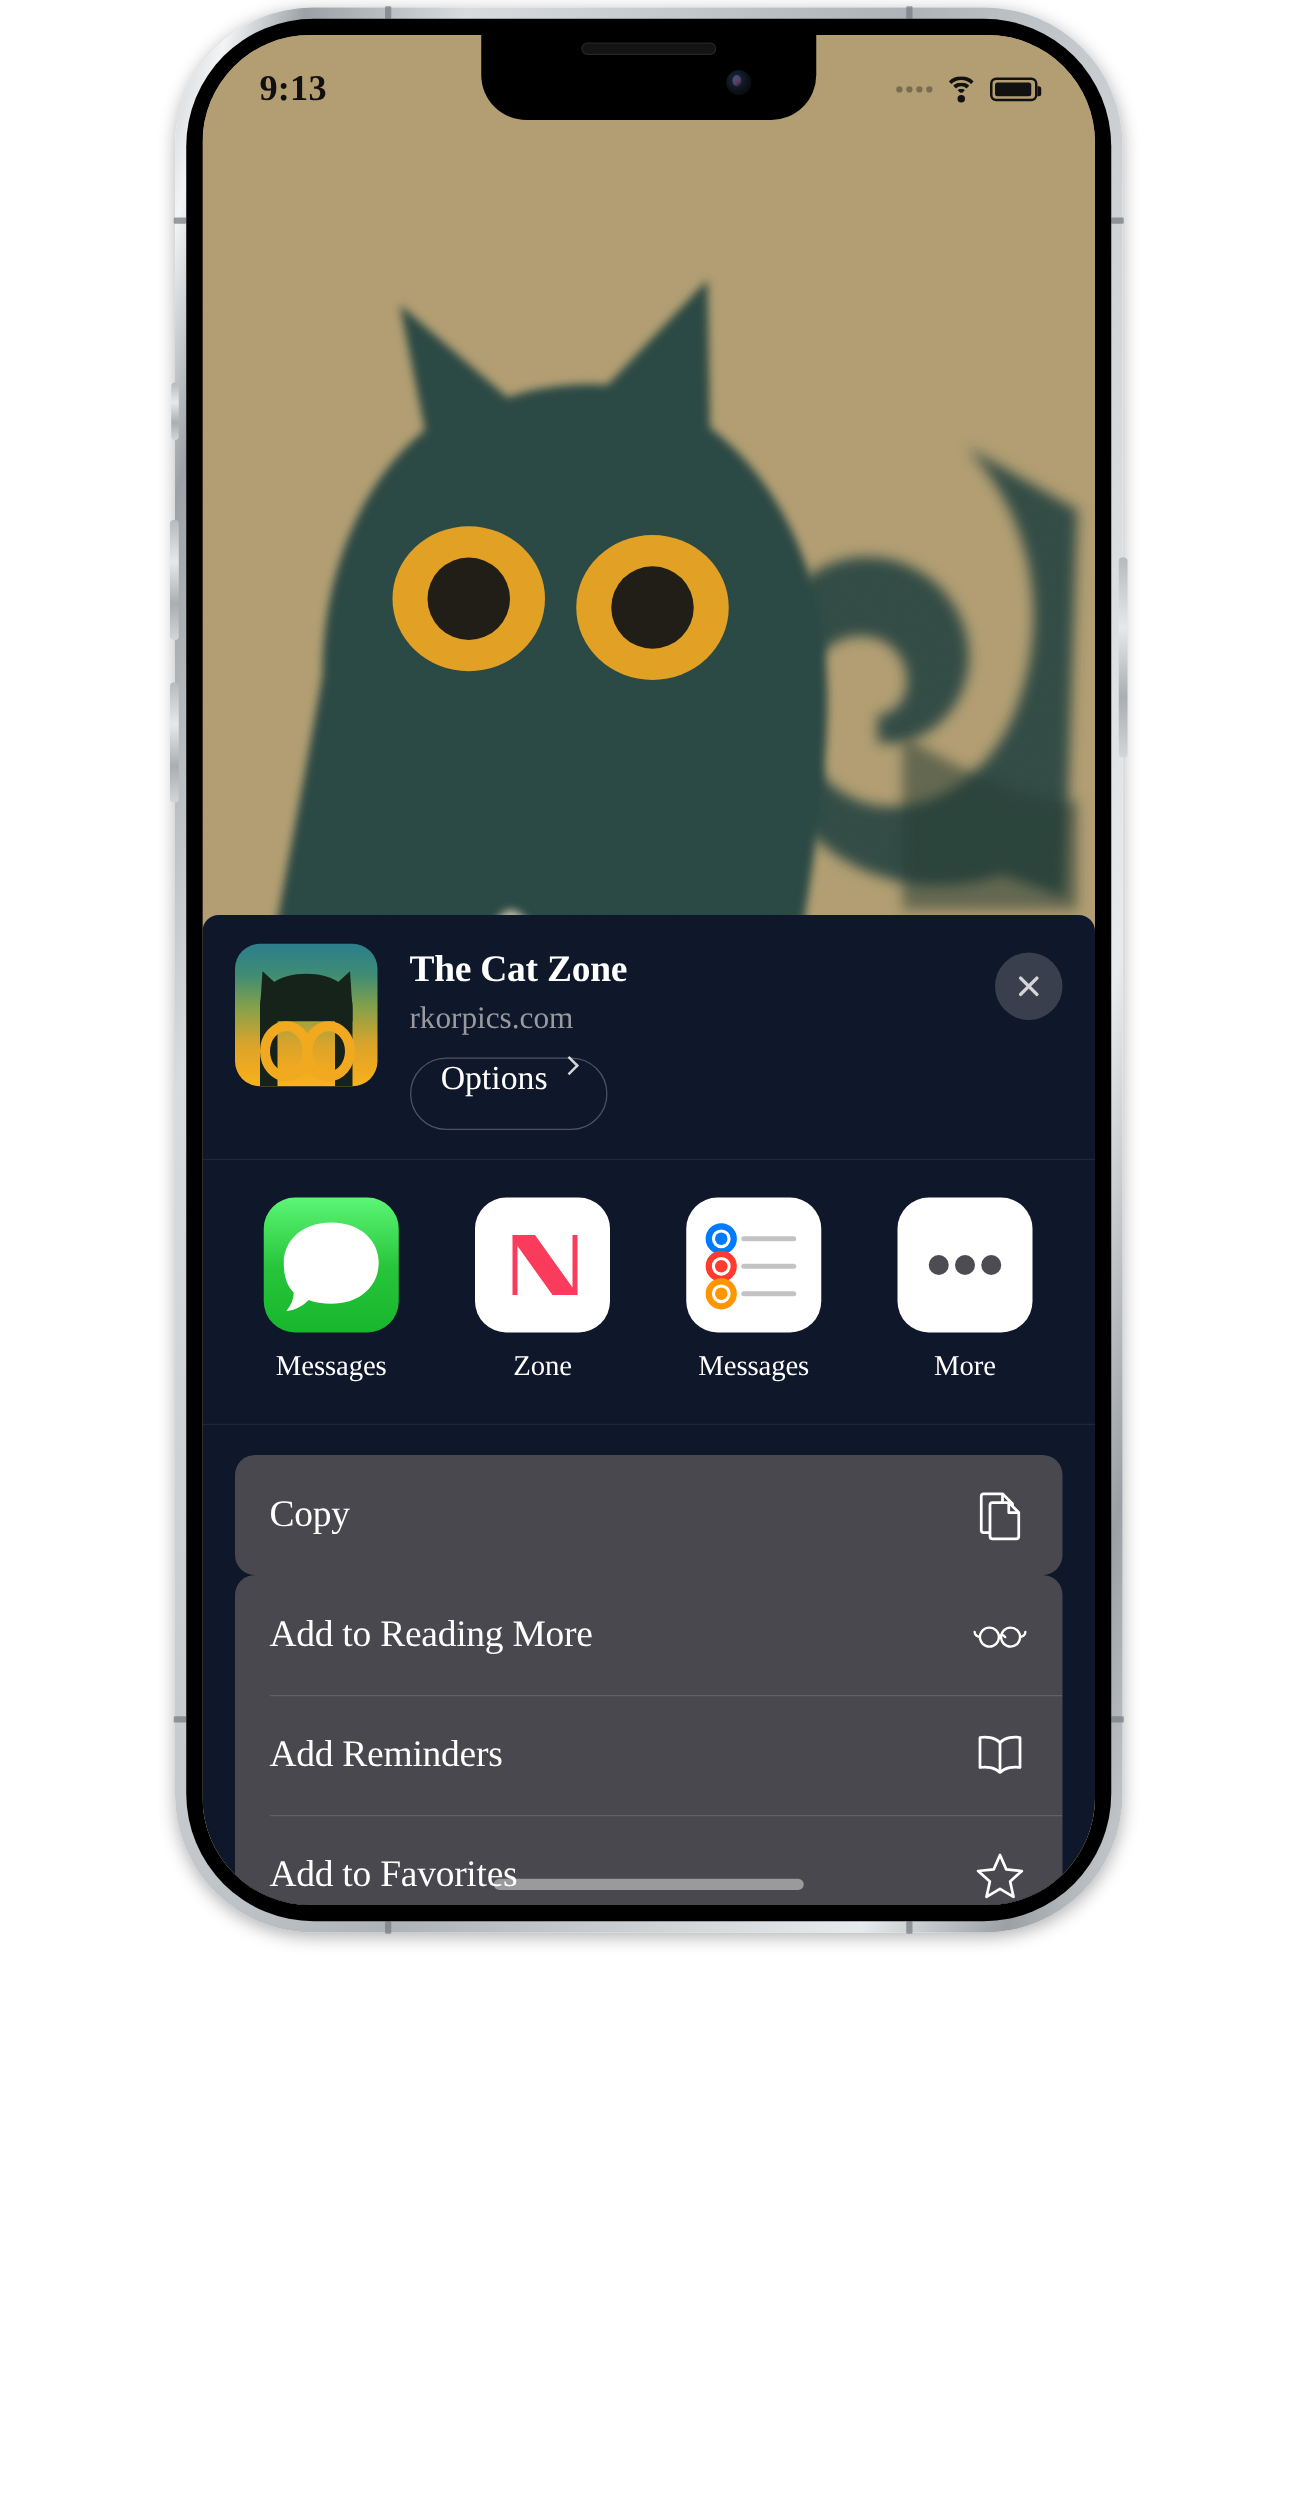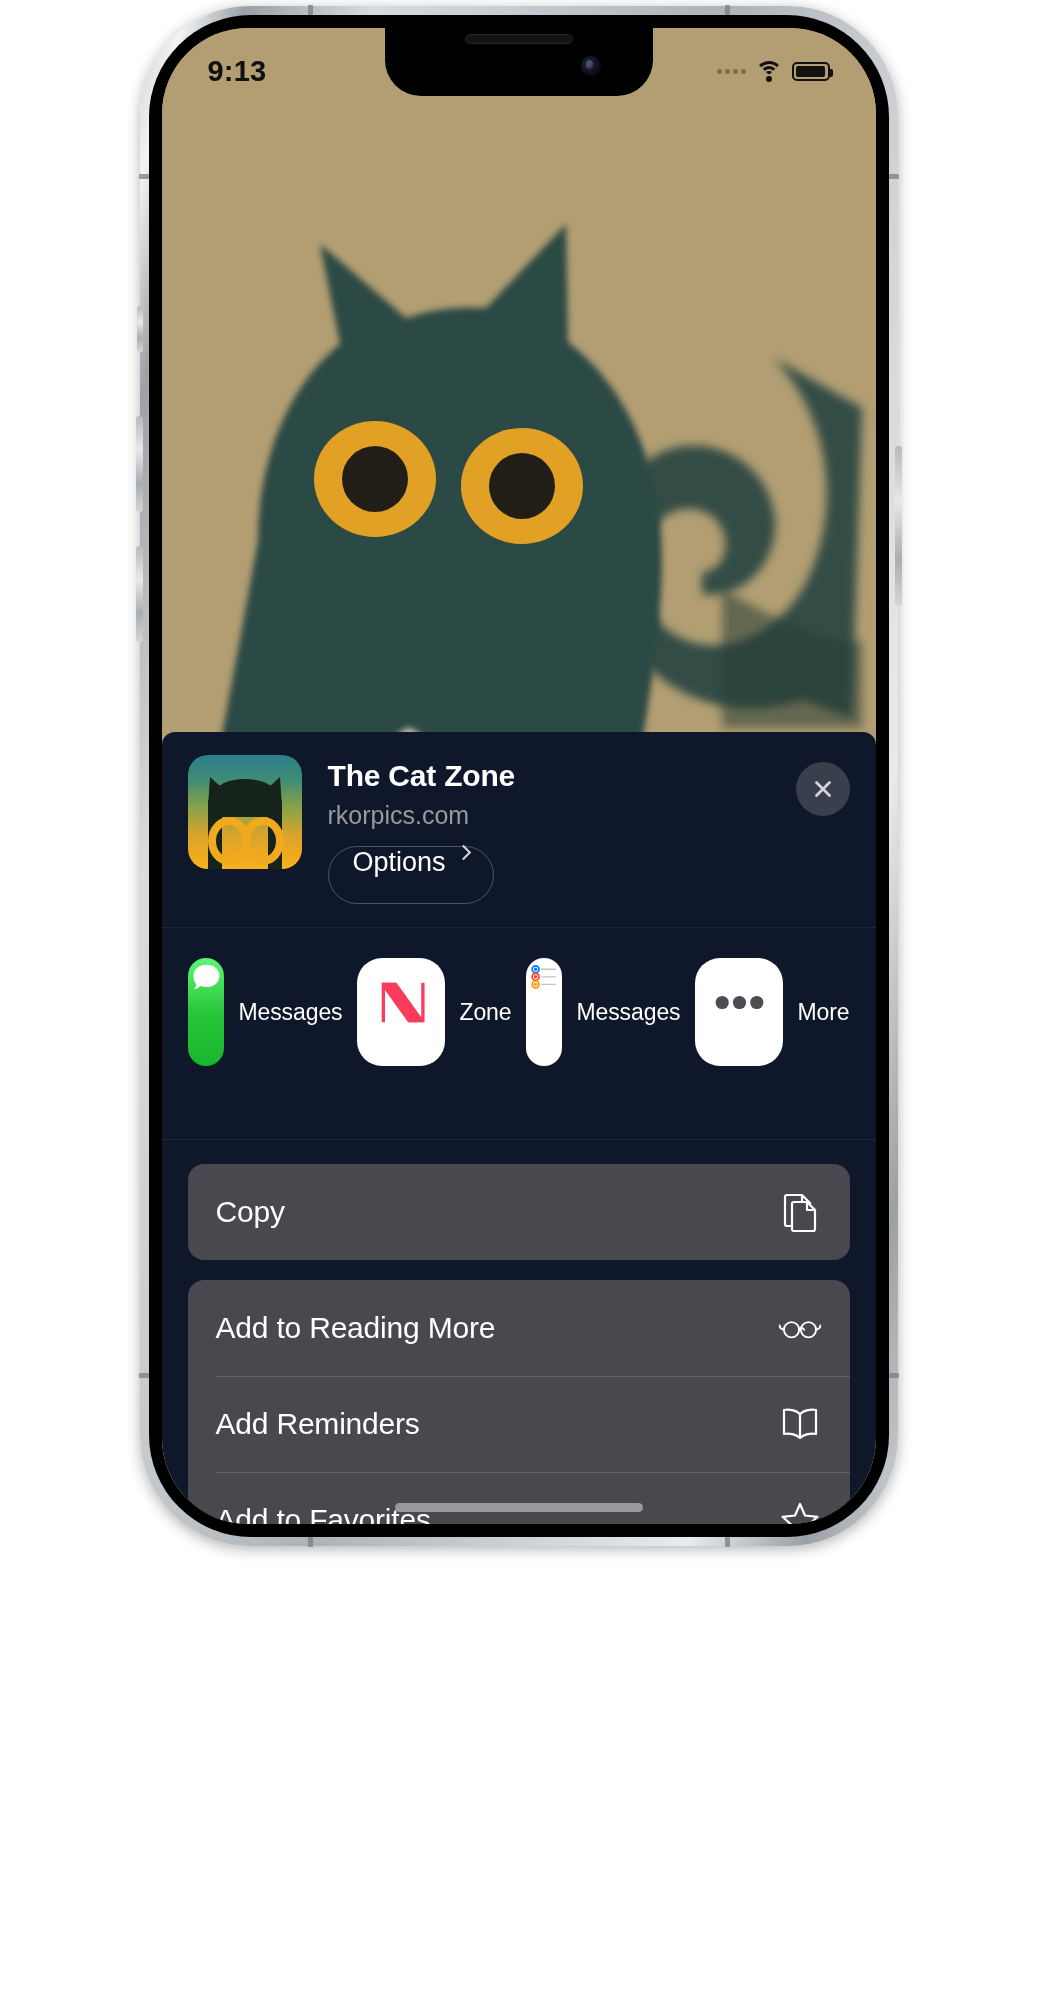--- a/index.html
+++ b/index.html
@@ -8,21 +8,21 @@
     background: #ffffff;
     font-family: "Liberation Sans", sans-serif;
     overflow: hidden;
   }
 
   
   .page {
     position: relative;
     width: 1037px; height: 1552px;
     background: #ffffff;
-    display: flex; align-items: center; justify-content: center;
+    display: flex; align-items: center; justify-content: center; font-family: Liberation Serif, serif;
   }
 
   
   .phone {
     position: relative;
     width: 758px; height: 1540px;
     border-radius: 110px;
     background:
       linear-gradient(105deg,
         #c8ccd0 0%, #f2f4f5 4%, #9ba1a6 9%,
@@ -233,41 +233,40 @@
   .app-row {
     display: flex; align-items: flex-start;
     padding: 30px 26px 0 26px;
     gap: 0;
     justify-content: space-between;
     border-bottom: 1px solid rgba(255,255,255,0.07);
     height: 212px;
   }
   .app-cell {
     width: 155px;
-    display: flex; flex-direction: row; align-items: center; gap: 14px;
+    display: flex; flex-direction: column; align-items: center; gap: 14px;
   }
   .app-tile {
     width: 108px; height: 108px; border-radius: 25px;
     position: relative; overflow: hidden;
   }
   .app-label {
     font-size: 23px; color: #ffffff; letter-spacing: -.1px;
     white-space: nowrap;
   }
 
   .tile-messages { background: linear-gradient(180deg,#5bf675 0%,#27c53a 52%,#18b62c 100%); }
   .tile-white    { background: #ffffff; }
 
   
   .actions { padding: 24px 26px 0 26px; }
   .card {
     background: #48484e;
     border-radius: 16px;
     overflow: hidden;
-    margin-bottom: 20px;
   }
   .action-row {
     height: 96px;
     display: flex; align-items: center; justify-content: space-between;
     padding: 0 28px;
     position: relative;
   }
   .action-row + .action-row::before {
     content: "";
     position: absolute; left: 28px; right: 0; top: 0;

